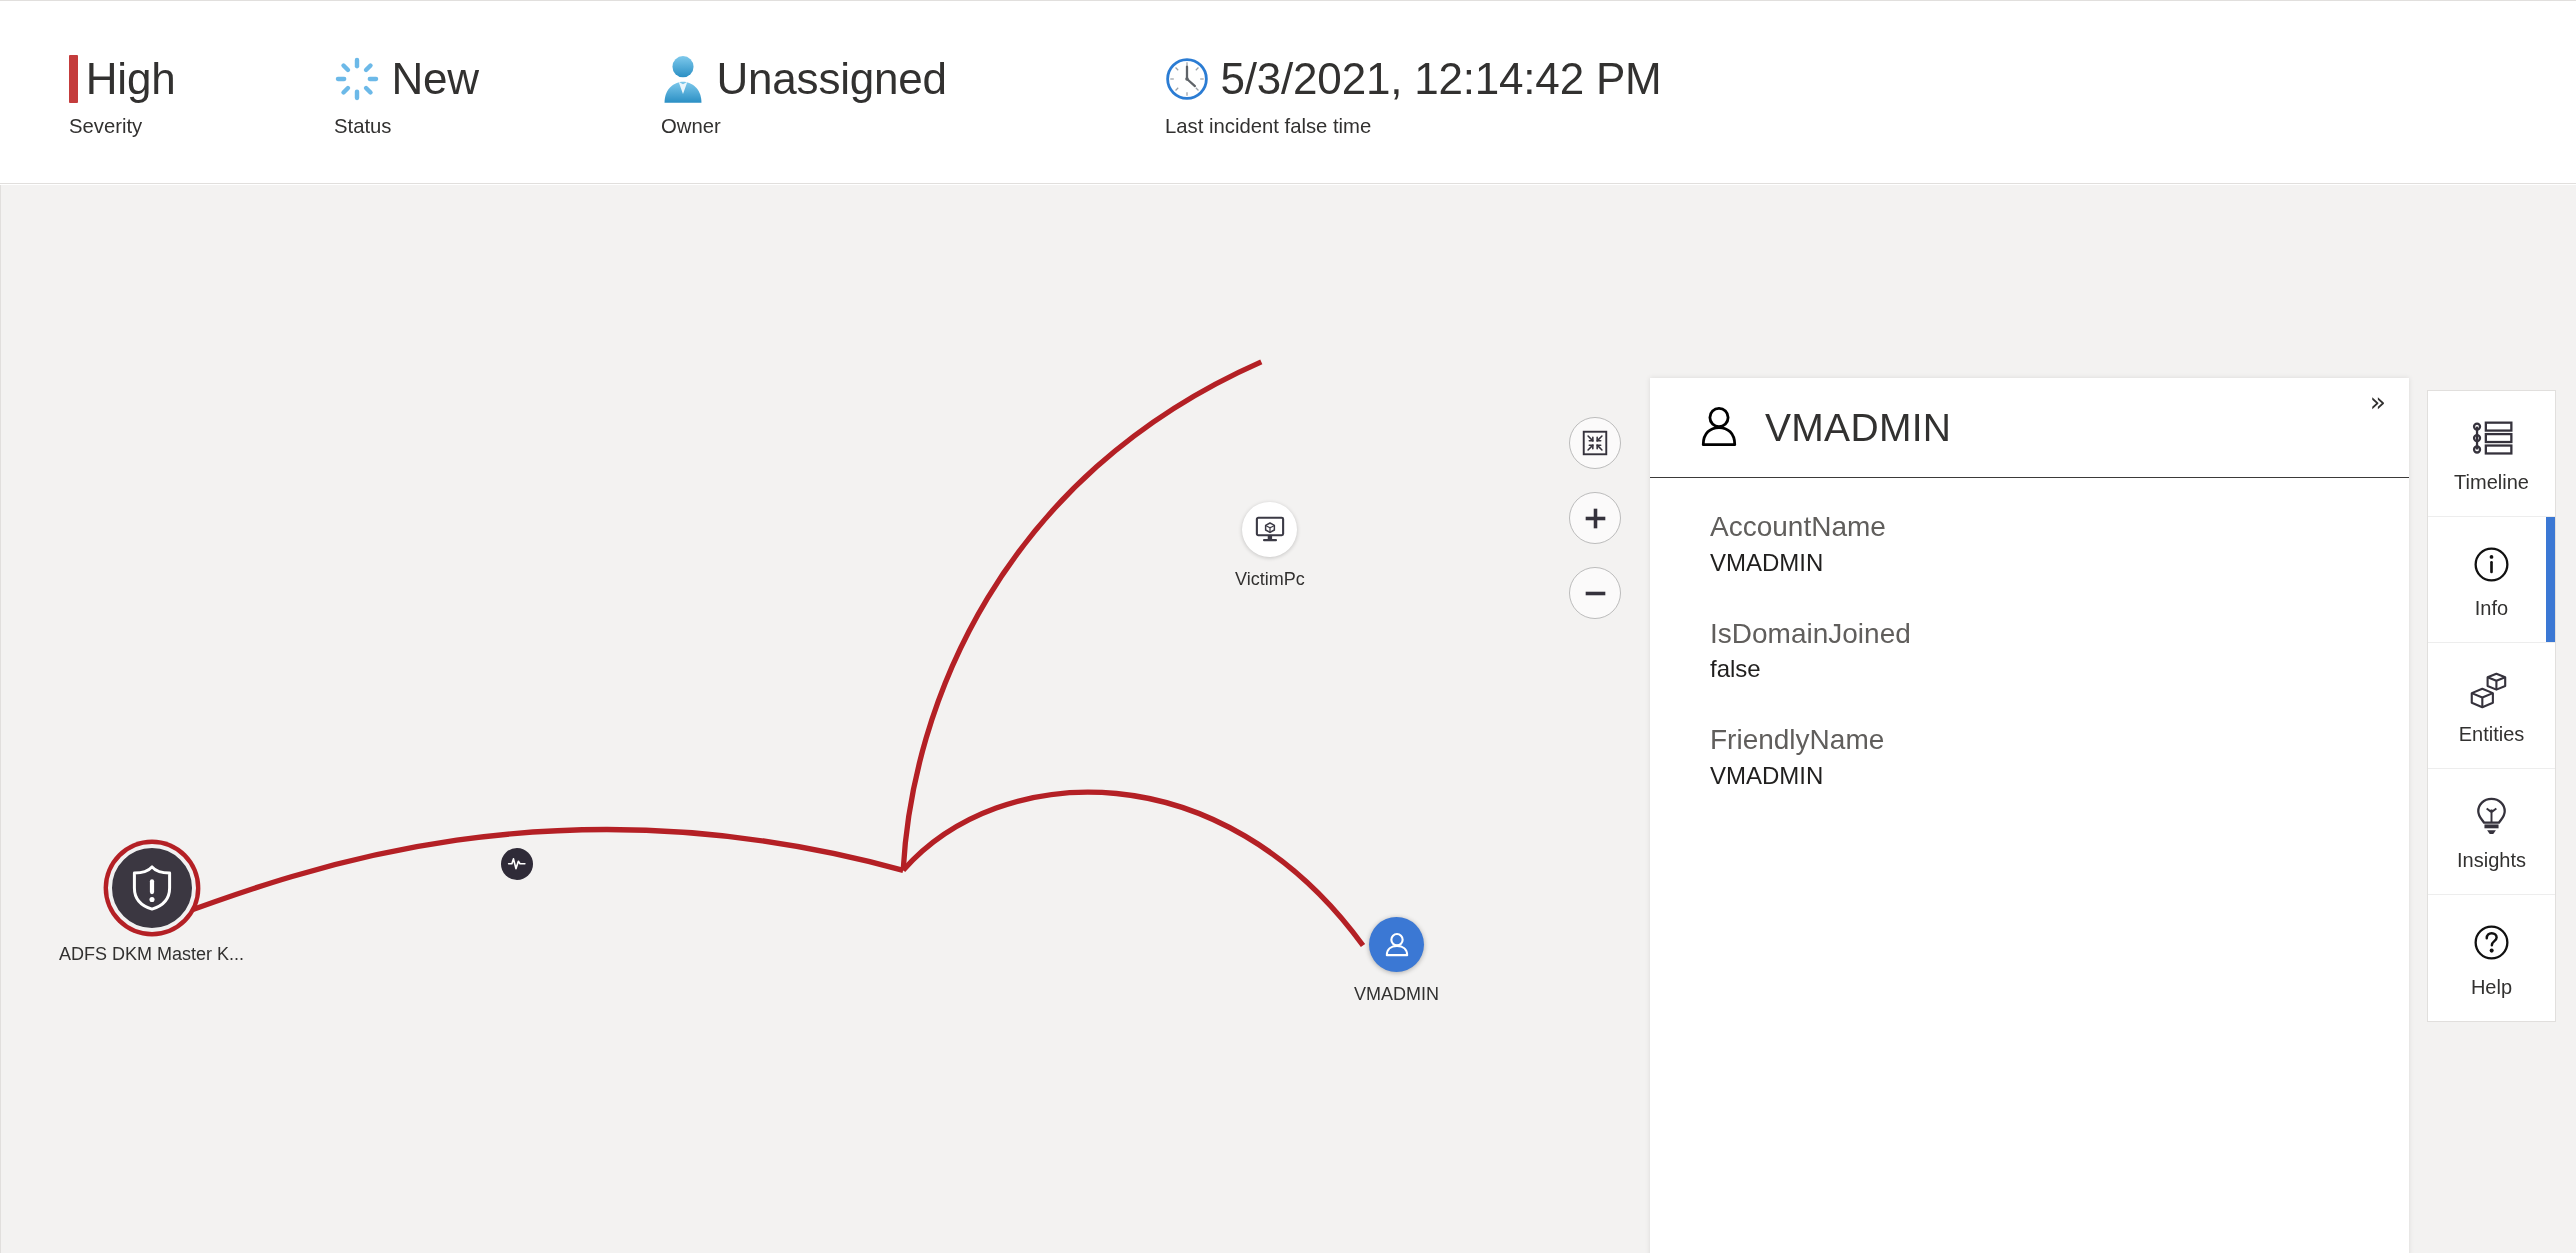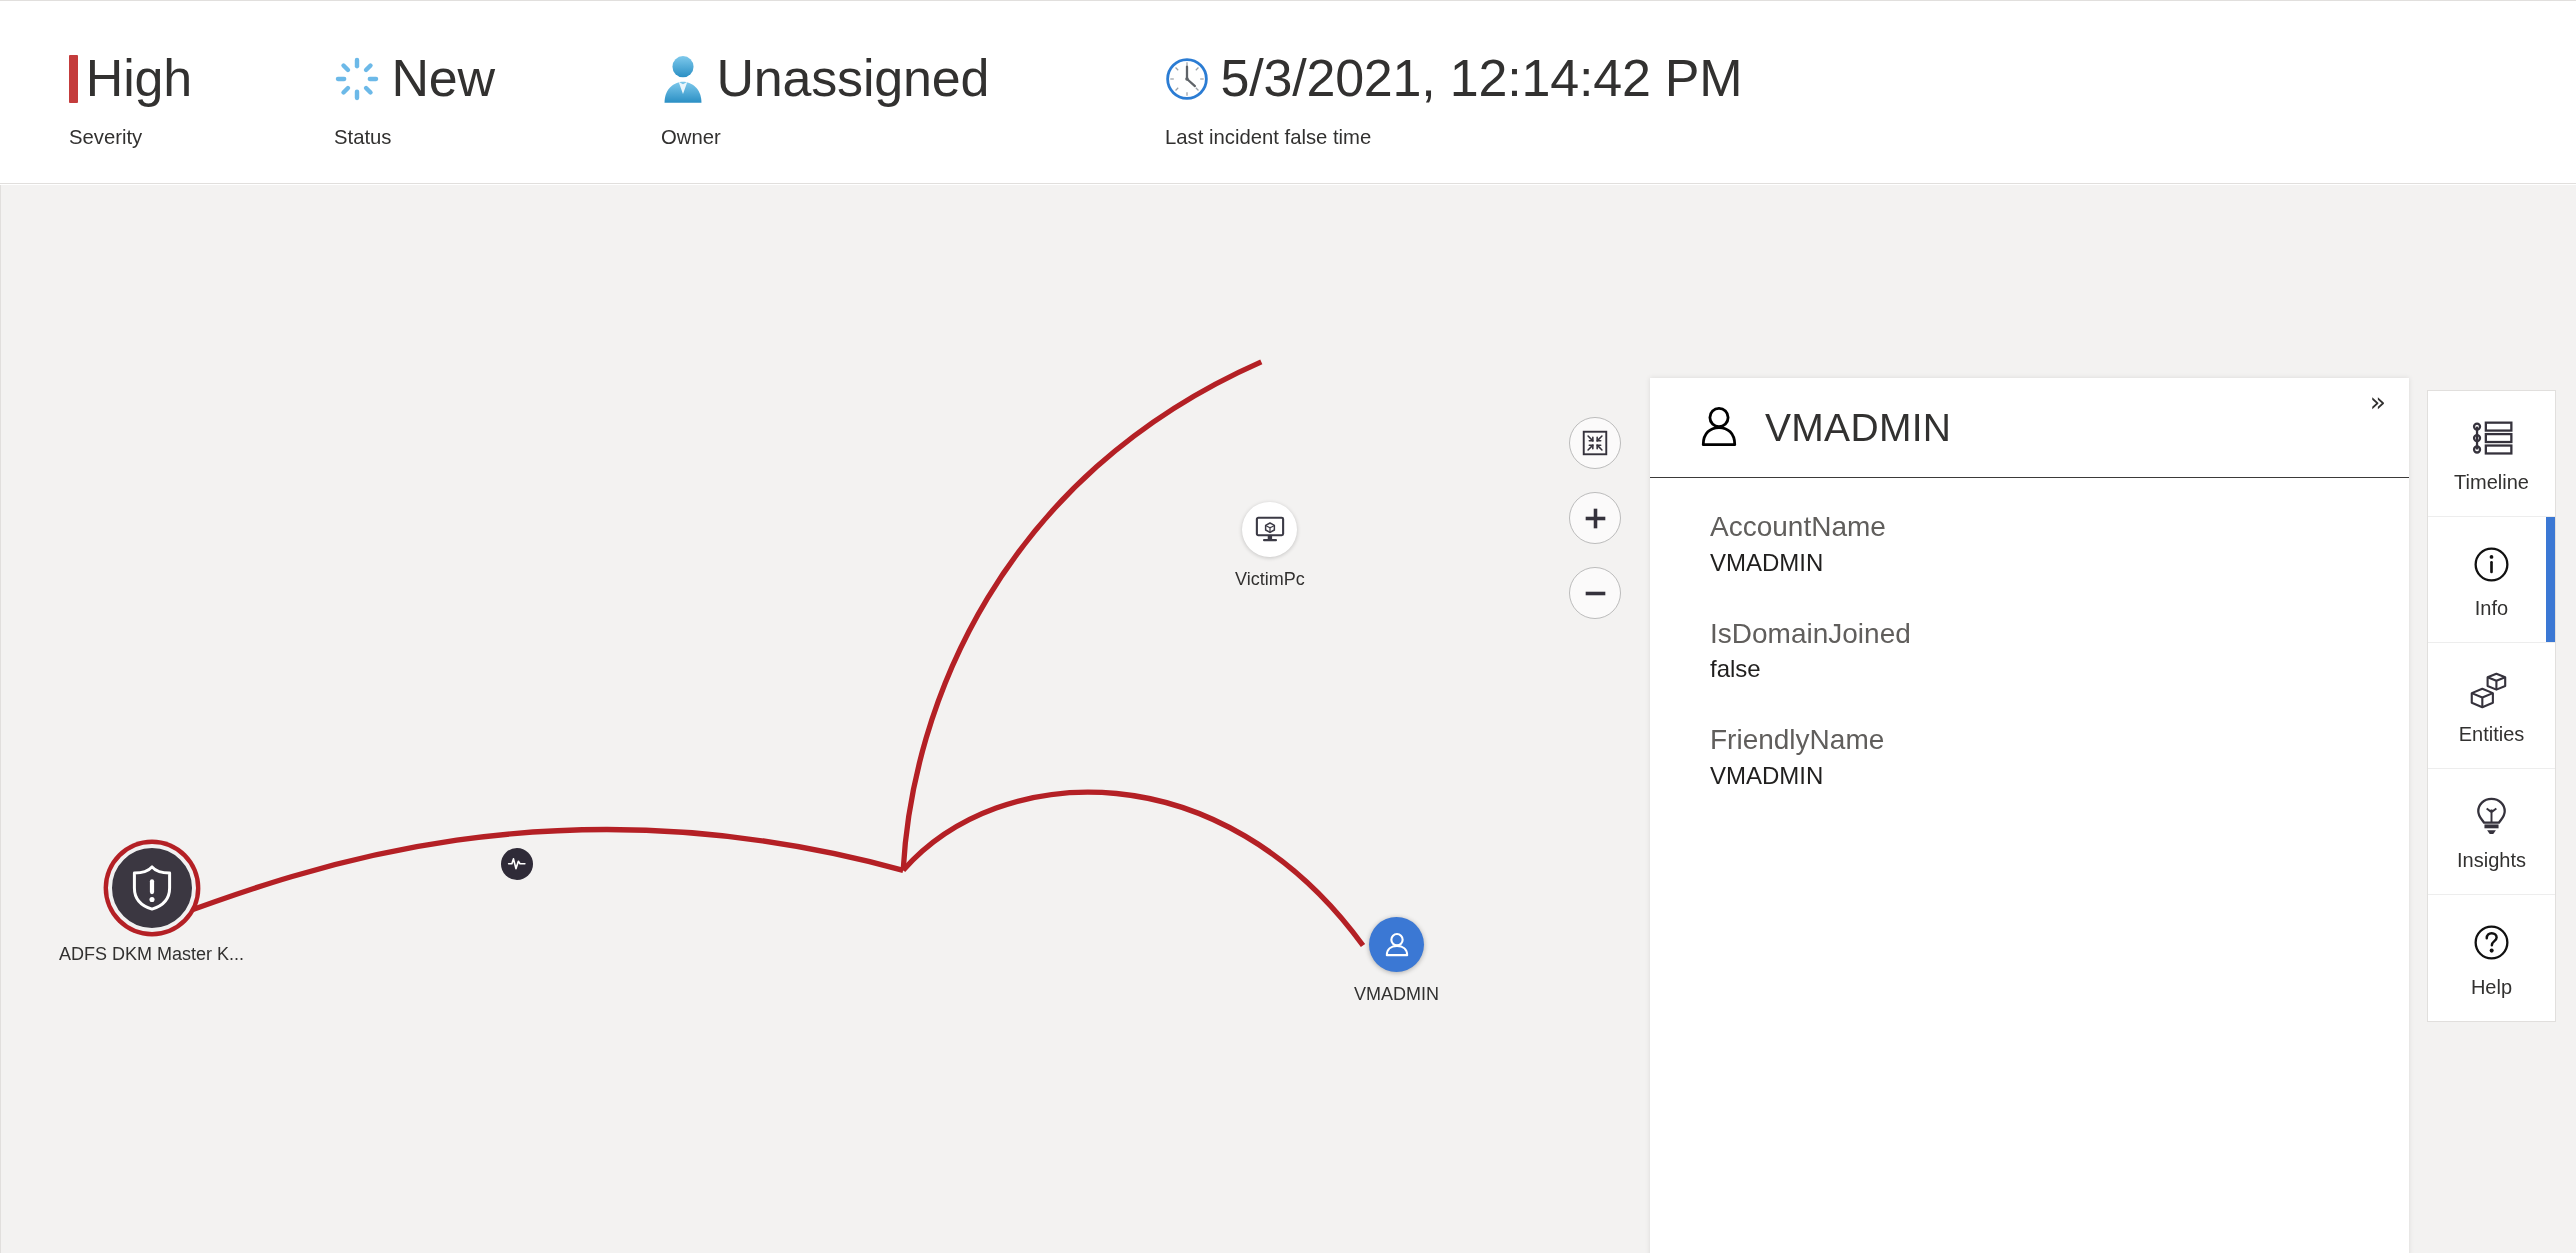--- a/index.html
+++ b/index.html
@@ -17,25 +17,25 @@
   #header{
     position:absolute;left:0;top:1.8px;right:0;height:181px;
     background:#ffffff;
     border-bottom:0.9px solid #e1dfdd;
     box-sizing:border-box;
   }
   .summary-items{position:absolute;left:69px;top:44px;display:flex;align-items:flex-start;}
   .summary-item{display:flex;flex-direction:column;}
   .si-main{display:flex;align-items:center;height:64px;}
   .si-value{
-    font-size:52px;color:#323130;font-weight:400;
+    font-size:44px;color:#323130;font-weight:400;
     line-height:51px;white-space:nowrap;letter-spacing:-0.2px;
   }
   .si-label{
-    font-size:20.3px;color:#323130;margin-top:15px;white-space:nowrap;
+    font-size:20.3px;color:#323130;margin-top:4px;white-space:nowrap;
   }
 
   .sev-bar{width:8.8px;height:48px;background:#c43c3c;margin-right:8px;border-radius:0.9px;}
 
   .icon-wrap{display:flex;align-items:center;justify-content:center;margin-right:11.5px;}
 
   
   #canvas{
     position:absolute;left:0;top:184px;right:0;bottom:0;
     background:#f3f2f1;

